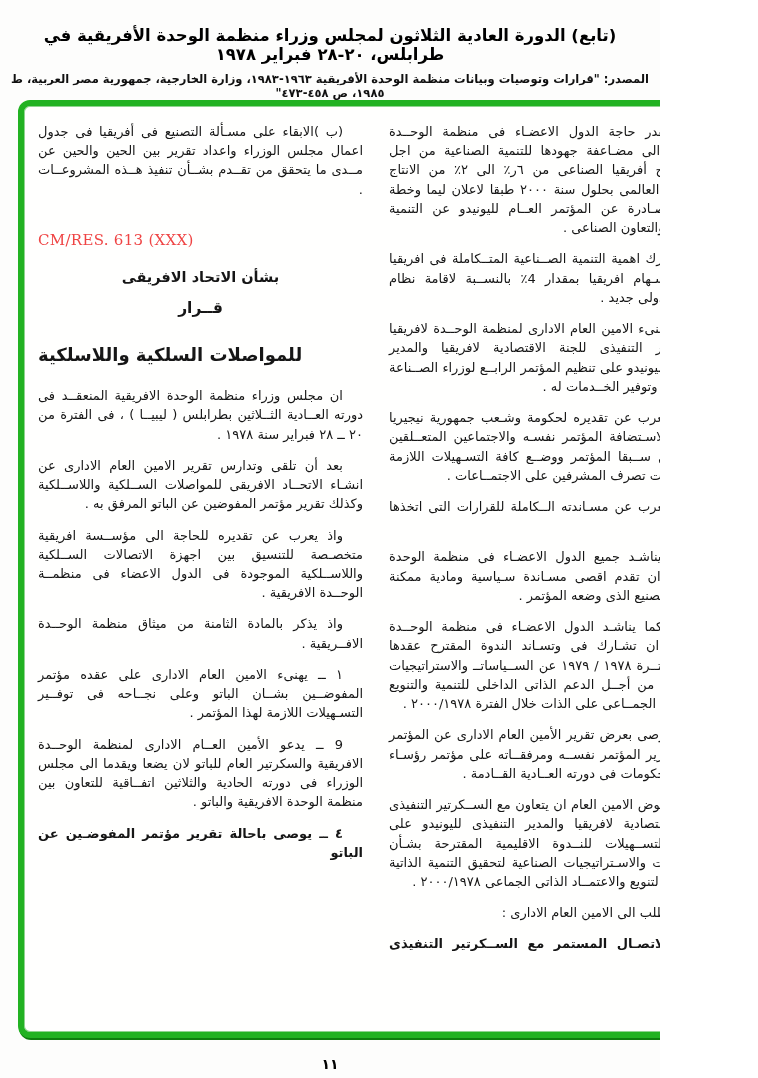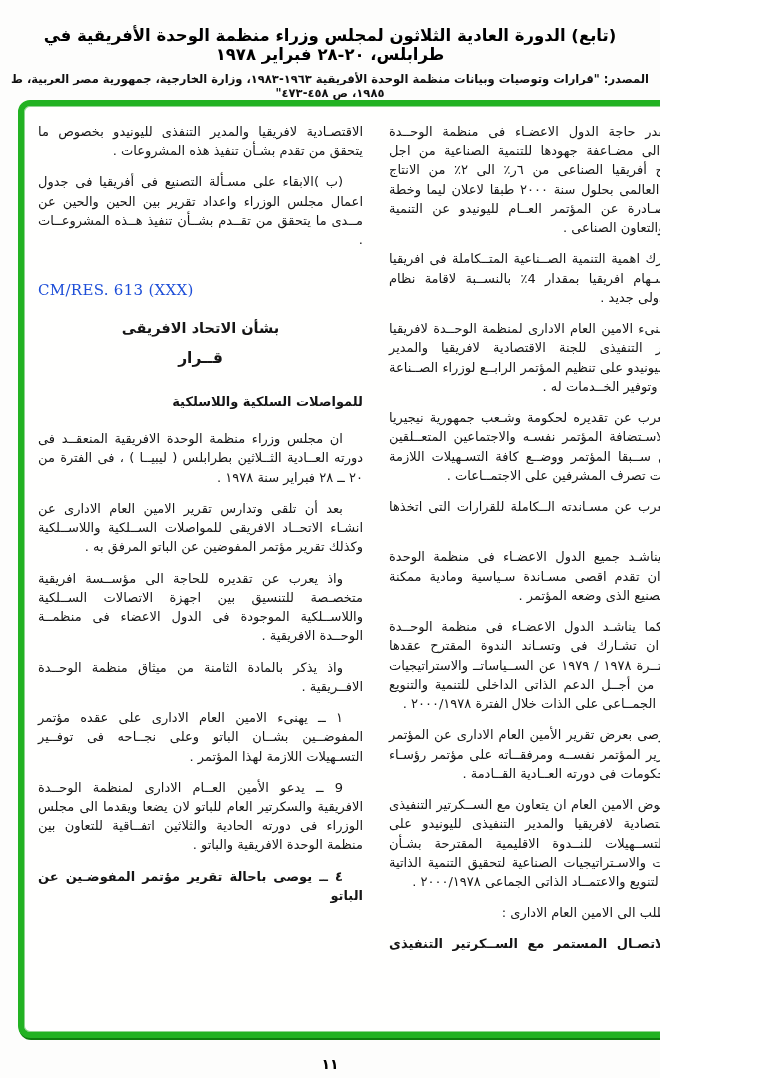--- a/index.html
+++ b/index.html
@@ -33,25 +33,25 @@
     text-align:justify; direction:rtl;
     text-indent:20px;
     color:#161616;
   }
   .pc    { text-indent:0; }
   .p-bold{ font-weight:bold; }
   .ref {
     direction:ltr; text-align:left; text-indent:0;
     font-family:"DejaVu Serif", serif;
     font-size:15px; letter-spacing:.3px;
-    margin:30px 0 16px 0; color:#1d4ed8;
+    margin:30px 0 16px 0; color:#ef4444;
   }
   .h1 { text-align:center; font-weight:bold; font-size:15.5px; text-indent:0; margin:8px 0 22px 0; }
   .h2 { text-align:center; font-weight:bold; font-size:14.5px; text-indent:0; margin:0 0 8px 0; }
-  .h3 { text-align:right; font-weight:bold; font-size:13px; text-indent:0; margin:0 0 18px 0; }
+  .h3 { text-align:left; font-weight:bold; font-size:18px; text-indent:0; margin:0 0 18px 0; }
 
   .footer {
     position:absolute; bottom:6px; left:0; right:0;
     text-align:center; font-size:14px; font-weight:bold; color:#000;
   }
 </style>
 </head>
 <body>
 
 <div class="page">
@@ -70,21 +70,20 @@
           <p class="para p">٢ ــ يعرب عن تقديره لحكومة وشـعب جمهورية نيجيريا الاتحادية لاسـتضافة المؤتمر نفسـه والاجتماعين المتعــلقين به واللذين ســبقا المؤتمر ووضــع كافة التسـهيلات اللازمة لنجاحه تحت تصرف المشرفين على الاجتمــاعات .</p>
           <p class="para p">٣ ــ يعرب عن مسـاندته الــكاملة للقرارات التى اتخذها المؤتمر .</p>
           <p class="para p">6 ــ يناشـد جميع الدول الاعضـاء فى منظمة الوحدة الافريقية ان تقدم اقصى مسـاندة سـياسية ومادية ممكنة لبرنامج التصنيع الذى وضعه المؤتمر .</p>
           <p class="para p">٥ ــ كما يناشـد الدول الاعضـاء فى منظمة الوحــدة الافريقية ان تشـارك فى وتسـاند الندوة المقترح عقدها خــلال الفتــرة ١٩٧٨ / ١٩٧٩ عن الســياساتــ والاستراتيجيات الصــناعية من أجــل الدعم الذاتى الداخلى للتنمية والتنويع والاعتمــاد الجمــاعى على الذات خلال الفترة ١٩٧٨‏/‏٢٠٠٠ .</p>
           <p class="para p">٦ ــ يوصى بعرض تقرير الأمين العام الادارى عن المؤتمر وكذلك تقرير المؤتمر نفســه ومرفقــاته على مؤتمر رؤسـاء الدول والحكومات فى دورته العــادية القــادمة .</p>
           <p class="para p">٧ ــ يفوض الامين العام ان يتعاون مع الســكرتير التنفيذى للجنة الاقتصادية لافريقيا والمدير التنفيذى لليونيدو على توفــير التســهيلات للنــدوة الاقليمية المقترحة بشـأن السـياسـات والاسـتراتيجيات الصناعية لتحقيق التنمية الذاتية الداخلية والتنويع والاعتمــاد الذاتى الجماعى ١٩٧٨‏/‏٢٠٠٠ .</p>
           <p class="para p">٨ ــ يطلب الى الامين العام الادارى :</p>
           <p class="para p-bold pc">( أ ) الاتصـال المستمر مع الســكرتير التنفيذى للجنة</p>
         </div>
       <div class="col">
-          <p class="para pc">الاقتصـادية لافريقيا والمدير التنفذى لليونيدو بخصوص ما يتحقق من تقدم بشـأن تنفيذ هذه المشروعات .</p>
           <p class="para p">(ب )الابقاء على مسـألة التصنيع فى أفريقيا فى جدول اعمال مجلس الوزراء واعداد تقرير بين الحين والحين عن مــدى ما يتحقق من تقــدم بشــأن تنفيذ هــذه المشروعــات .</p>
           <p class="para ref">CM/RES. 613 (XXX)</p>
           <p class="para h2">بشأن الاتحاد الافريقى</p>
           <p class="para h1">قــرار</p>
           <p class="para h3">للمواصلات السلكية واللاسلكية</p>
           <p class="para p">ان مجلس وزراء منظمة الوحدة الافريقية المنعقــد فى دورته العــادية الثــلاثين بطرابلس ( ليبيــا ) ، فى الفترة من ٢٠ ــ ٢٨ فبراير سنة ١٩٧٨ .</p>
           <p class="para p">بعد أن تلقى وتدارس تقرير الامين العام الادارى عن انشـاء الاتحــاد الافريقى للمواصلات الســلكية واللاســلكية وكذلك تقرير مؤتمر المفوضين عن الباتو المرفق به .</p>
           <p class="para p">واذ يعرب عن تقديره للحاجة الى مؤســسة افريقية متخصـصة للتنسيق بين اجهزة الاتصالات الســلكية واللاســلكية الموجودة فى الدول الاعضاء فى منظمــة الوحــدة الافريقية .</p>
           <p class="para p">واذ يذكر بالمادة الثامنة من ميثاق منظمة الوحــدة الافــريقية .</p>
           <p class="para p">١ ــ يهنىء الامين العام الادارى على عقده مؤتمر المفوضــين بشــان الباتو وعلى نجــاحه فى توفــير التسـهيلات اللازمة لهذا المؤتمر .</p>

